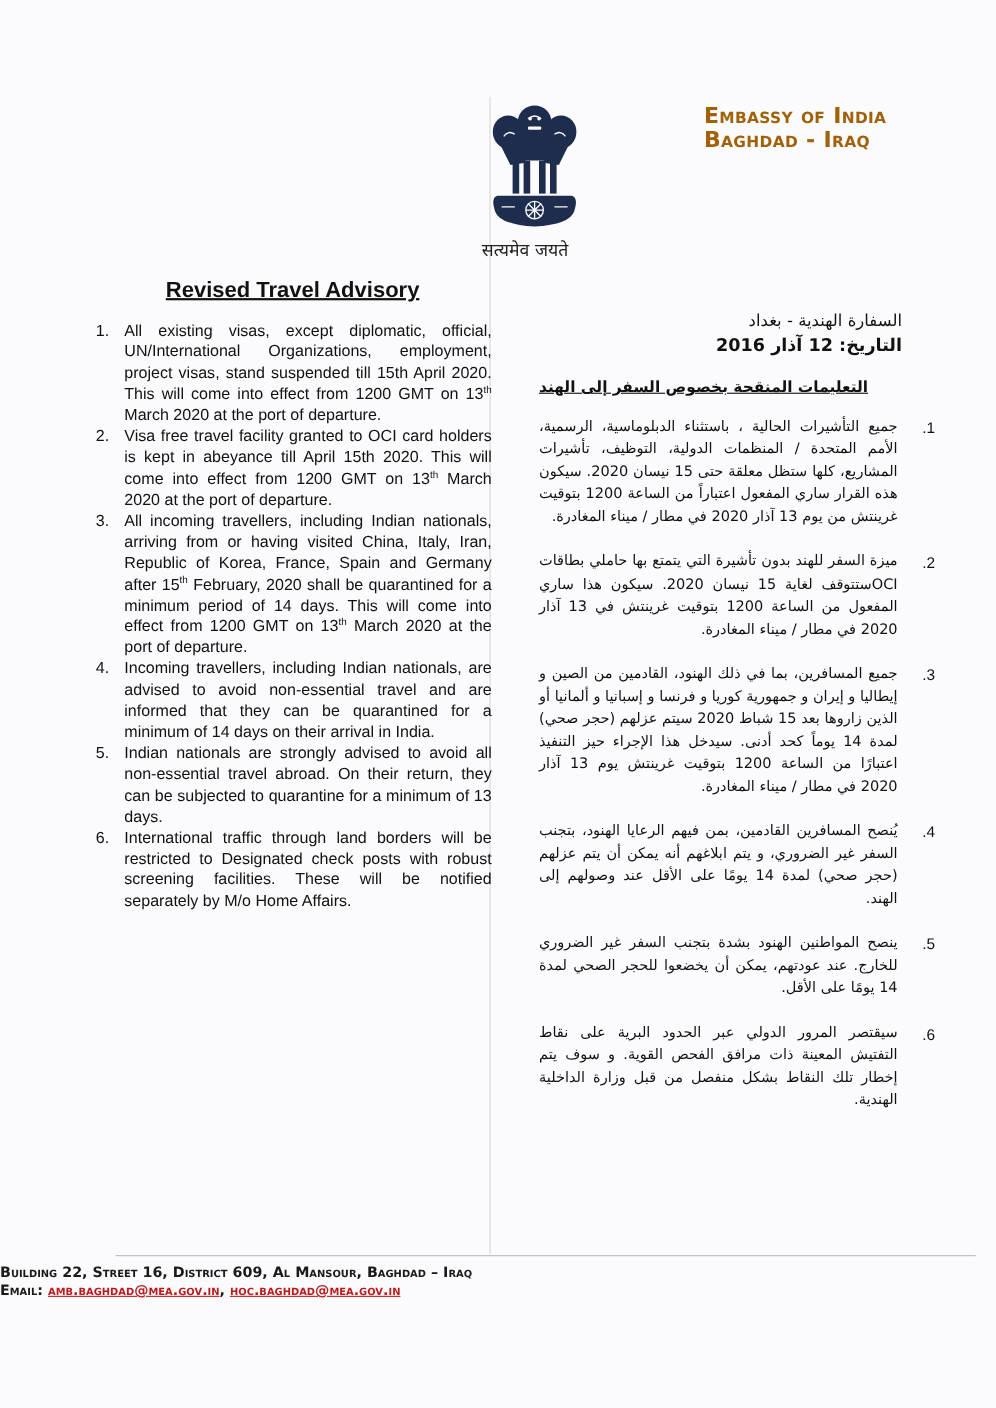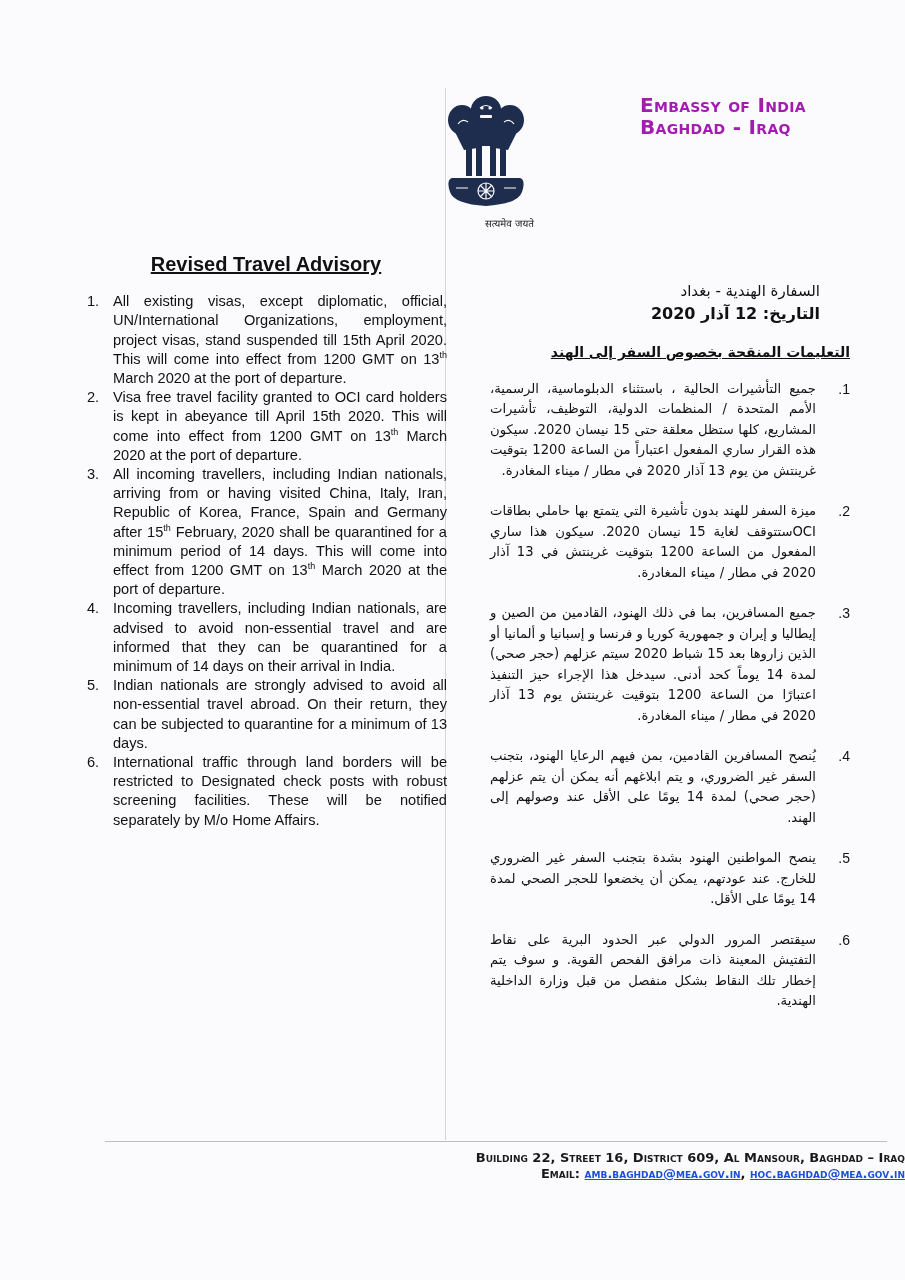--- a/index.html
+++ b/index.html
@@ -15,27 +15,27 @@
   }
   .hdivider {
     position: absolute; left: 105px; top: 1141px; width: 782px; height: 1px;
     background: #bdbdc2;
   }
   
   .emblem {
     position: absolute; left: 438px; top: 88px; width: 96px; height: 146px;
   }
   .emblem-motto {
-    position: absolute; left: 438px; top: 216px; width: 96px; text-align: right;
-    font-family: "DejaVu Sans", sans-serif; font-size: 10px; color: #222;
+    position: absolute; left: 438px; top: 216px; width: 96px; text-align: left;
+    font-family: "DejaVu Sans", sans-serif; font-size: 16px; color: #222;
   }
   .embassy-title {
     position: absolute; left: 640px; top: 94px;
     font-family: "DejaVu Sans", sans-serif; font-weight: bold;
-    font-variant: small-caps; color: #a21caf;
+    font-variant: small-caps; color: #a16207;
     font-size: 20px; line-height: 22px; letter-spacing: 0.3px;
   }
   
   .en-col {
     position: absolute; left: 85px; top: 255px; width: 362px;
     font-size: 14.6px; line-height: 19.2px;
   }
   .en-date { font-weight: bold; margin: 0 0 16px 0; }
   .en-intro { text-align: justify; margin: 0 0 18px 0; }
   .en-heading {
@@ -51,35 +51,35 @@
   
   .ar-col {
     position: absolute; left: 490px; top: 280px; width: 360px;
     direction: rtl; font-family: "DejaVu Sans", sans-serif;
     font-size: 13.2px; line-height: 20.5px;
   }
   .ar-head { font-weight: normal; font-size: 15px; line-height: 22px; margin: 0; padding-right: 30px; }
   .ar-date { font-weight: bold; font-size: 16px; line-height: 24px; margin: 0 0 16px 0; padding-right: 30px; }
   .ar-intro { margin: 0 0 14px 0; padding-right: 10px; text-align: justify; }
   .ar-heading {
-    text-align: right; font-weight: bold; text-decoration: underline;
+    text-align: left; font-weight: bold; text-decoration: underline;
     font-size: 14px; margin: 0 0 16px 0;
   }
   .ar-list { margin: 0; padding: 0; list-style: none; }
   .ar-list li { display: flex; margin: 0 0 20px 0; }
   .ar-num { width: 34px; flex: 0 0 34px; text-align: right; direction: ltr; font-family: "Liberation Sans", sans-serif; font-size: 14px; }
   .ar-text { flex: 1; text-align: justify; }
 
   
   .footer {
-    position: absolute; left: 0; top: 1150px; width: 905px; text-align: right;
+    position: absolute; left: 0; top: 1150px; width: 905px; text-align: left;
     font-family: "DejaVu Sans", sans-serif; font-variant: small-caps; font-weight: bold;
     font-size: 13px; line-height: 16px; color: #1a1a1a;
   }
-  .footer a { color: #1d4ed8; text-decoration: underline; }
+  .footer a { color: #b91c1c; text-decoration: underline; }
 </style>
 </head>
 <body>
 
 <div class="vdivider"></div>
 <div class="hdivider"></div>
 
 <div class="emblem" title="State Emblem of India">
   <svg width="96" height="128" viewBox="0 0 96 128">
     <g fill="#1e2d4e">
@@ -144,21 +144,21 @@
       </li>
     <li>
         <span class="en-num">6.</span>
         <span class="en-text">International traffic through land borders will be restricted to Designated check posts with robust screening facilities. These will be notified separately by M/o Home Affairs.</span>
       </li>
   </ol>
 </div>
 
 <div class="ar-col">
   <p class="ar-head">السفارة الهندية - بغداد</p>
-  <p class="ar-date">التاريخ: 12 آذار 2020</p>
+  <p class="ar-date">التاريخ: 12 آذار 2016</p>
   <p class="ar-heading">التعليمات المنقحة بخصوص السفر إلى الهند</p>
   <ol class="ar-list">
     <li>
         <span class="ar-num">.1</span>
         <span class="ar-text">جميع التأشيرات الحالية ، باستثناء الدبلوماسية، الرسمية، الأمم المتحدة / المنظمات الدولية، التوظيف، تأشيرات المشاريع، كلها ستظل معلقة حتى 15 نيسان 2020. سيكون هذه القرار ساري المفعول اعتباراً من الساعة 1200 بتوقيت غرينتش من يوم 13 آذار 2020 في مطار / ميناء المغادرة.</span>
       </li>
     <li>
         <span class="ar-num">.2</span>
         <span class="ar-text">ميزة السفر للهند بدون تأشيرة التي يتمتع بها حاملي بطاقات OCIستتوقف لغاية 15 نيسان 2020. سيكون هذا ساري المفعول من الساعة 1200 بتوقيت غرينتش في 13 آذار 2020 في مطار / ميناء المغادرة.</span>
       </li>

